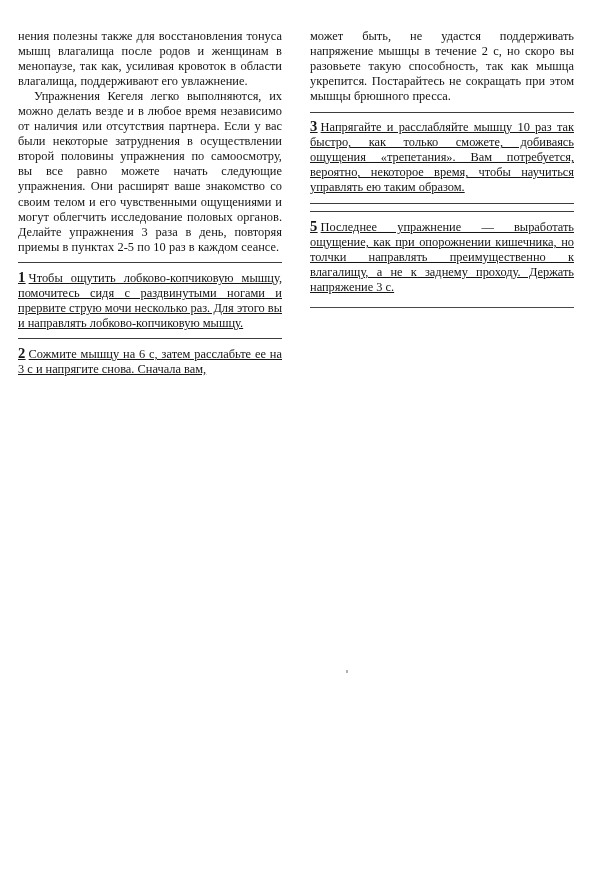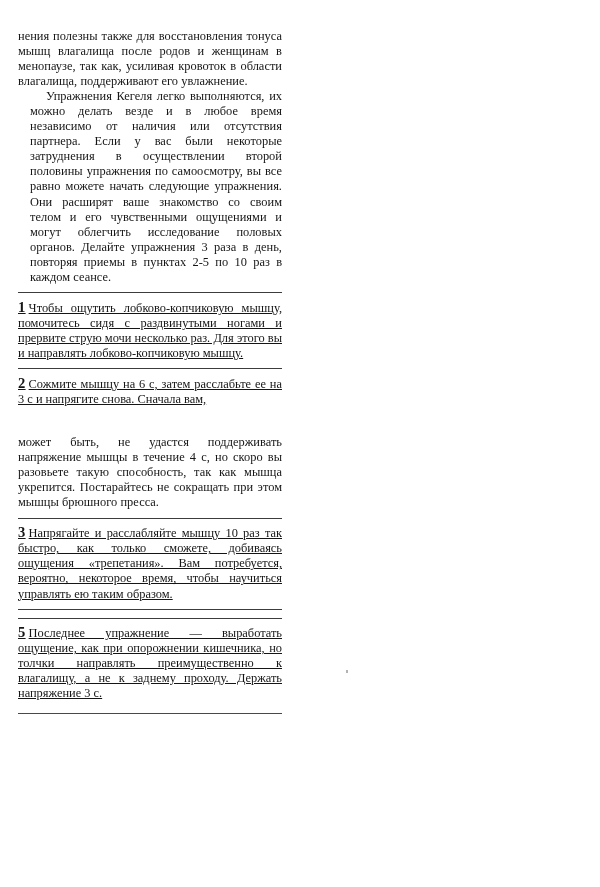--- a/index.html
+++ b/index.html
@@ -25,21 +25,21 @@
     height: 887px;
     background: #ffffff;
   }
 
   .columns {
     position: absolute;
     left: 18px;
     top: 29px;
     width: 564px;
     display: flex;
-    flex-direction: column;
+    flex-direction: row;
     gap: 28px;
     align-items: flex-start;
   }
 
   .column {
     width: 264px;
     flex: 0 0 264px;
   }
 
   .para {
@@ -53,21 +53,20 @@
     color: #151515;
     hyphens: manual;
   }
 
   .para.indent {
     text-indent: 16px;
   }
 
   .para + .para {
     margin-top: 0;
-    margin-left: 12px;
   }
 
   .rule {
     border: 0;
     border-top: 1.1px solid #2b2b2b;
     margin: 7.5px 0 6.5px 0;
     height: 0;
     width: 100%;
     opacity: 0.92;
   }
@@ -126,21 +125,21 @@
       <hr class="rule">
 
       <p class="item">
         <span class="item-num">2</span><span>Сожмите мышцу на 6 с, затем расслабьте ее на 3 с и напрягите снова. Сначала вам,</span>
       </p>
 
     </div>
 
     <div class="column">
 
-      <p class="para">может быть, не удастся поддерживать напряжение мышцы в течение 4 с, но скоро вы разовьете такую способность, так как мышца укрепится. Постарайтесь не сокращать при этом мышцы брюшного пресса.</p>
+      <p class="para">может быть, не удастся поддерживать напряжение мышцы в течение 2 с, но скоро вы разовьете такую способность, так как мышца укрепится. Постарайтесь не сокращать при этом мышцы брюшного пресса.</p>
 
       <hr class="rule">
 
       <p class="item">
         <span class="item-num">3</span><span>Напрягайте и расслабляйте мышцу 10 раз так быстро, как только сможете, добиваясь ощущения «трепетания». Вам потребуется, вероятно, некоторое время, чтобы научиться управлять ею таким образом.</span>
       </p>
 
       <hr class="rule">
 
 

